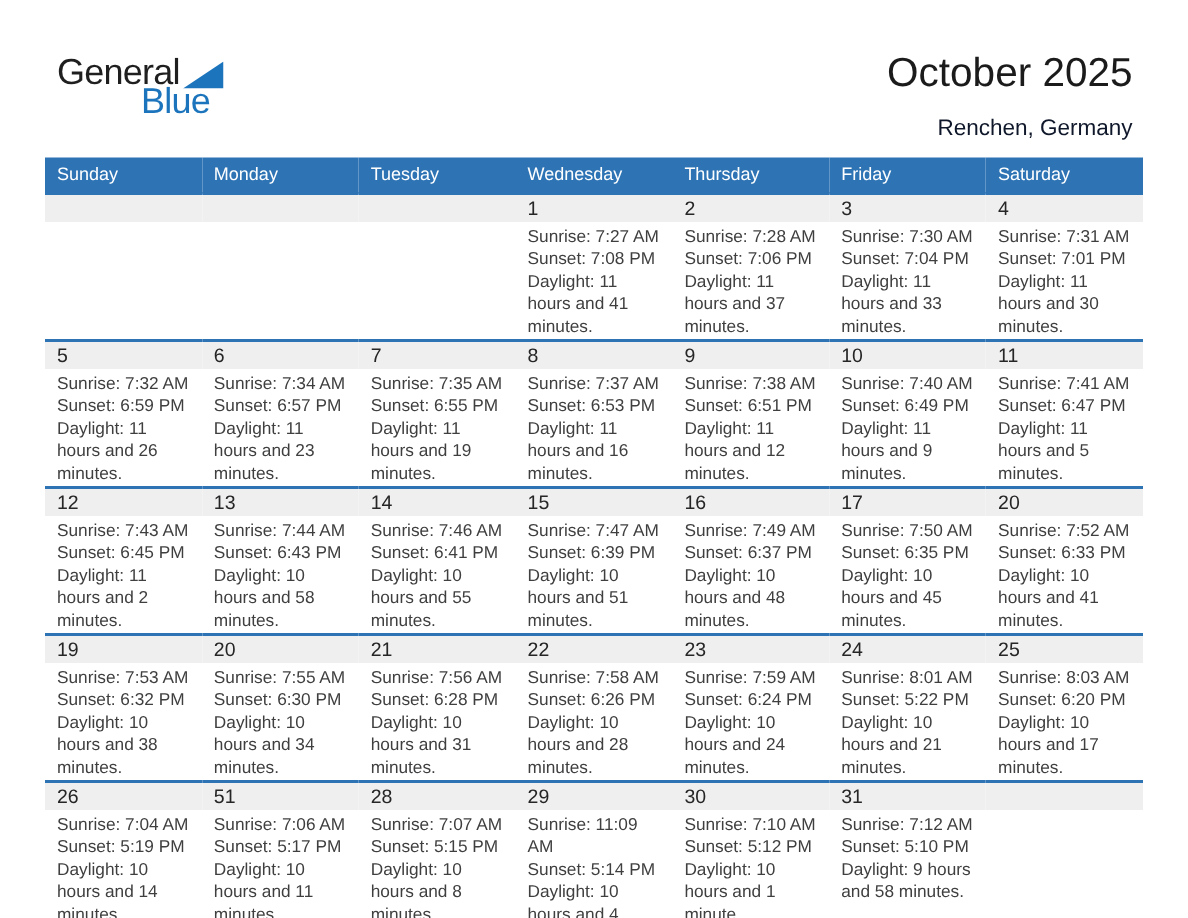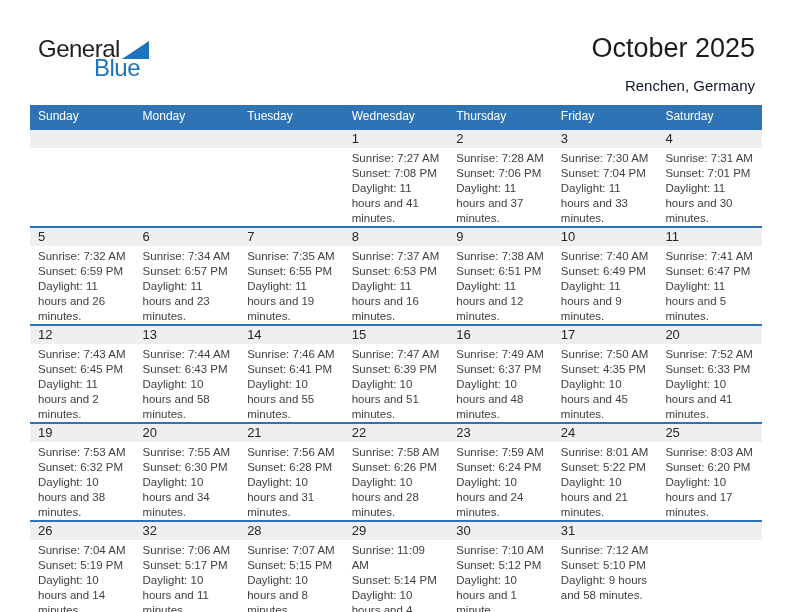--- a/index.html
+++ b/index.html
@@ -228,21 +228,21 @@
             <div class="day-info">
               <div>Sunrise: 7:49 AM</div>
               <div>Sunset: 6:37 PM</div>
               <div>Daylight: 10 hours and 48 minutes.</div>
             </div>
           </td>
           <td>
             <div class="day-band"><span>17</span></div>
             <div class="day-info">
               <div>Sunrise: 7:50 AM</div>
-              <div>Sunset: 4:35 PM</div>
+              <div>Sunset: 6:35 PM</div>
               <div>Daylight: 10 hours and 45 minutes.</div>
             </div>
           </td>
           <td>
             <div class="day-band"><span>20</span></div>
             <div class="day-info">
               <div>Sunrise: 7:52 AM</div>
               <div>Sunset: 6:33 PM</div>
               <div>Daylight: 10 hours and 41 minutes.</div>
             </div>
@@ -309,21 +309,21 @@
         <tr>
           <td>
             <div class="day-band"><span>26</span></div>
             <div class="day-info">
               <div>Sunrise: 7:04 AM</div>
               <div>Sunset: 5:19 PM</div>
               <div>Daylight: 10 hours and 14 minutes.</div>
             </div>
           </td>
           <td>
-            <div class="day-band"><span>32</span></div>
+            <div class="day-band"><span>51</span></div>
             <div class="day-info">
               <div>Sunrise: 7:06 AM</div>
               <div>Sunset: 5:17 PM</div>
               <div>Daylight: 10 hours and 11 minutes.</div>
             </div>
           </td>
           <td>
             <div class="day-band"><span>28</span></div>
             <div class="day-info">
               <div>Sunrise: 7:07 AM</div>

